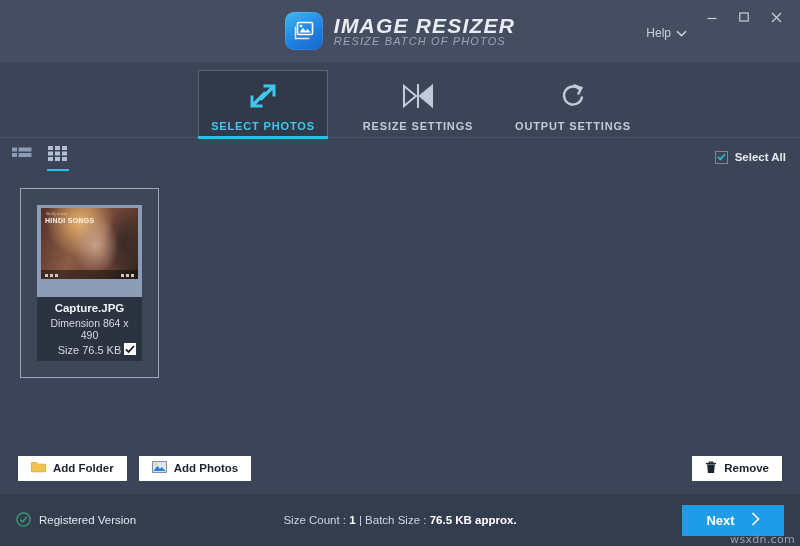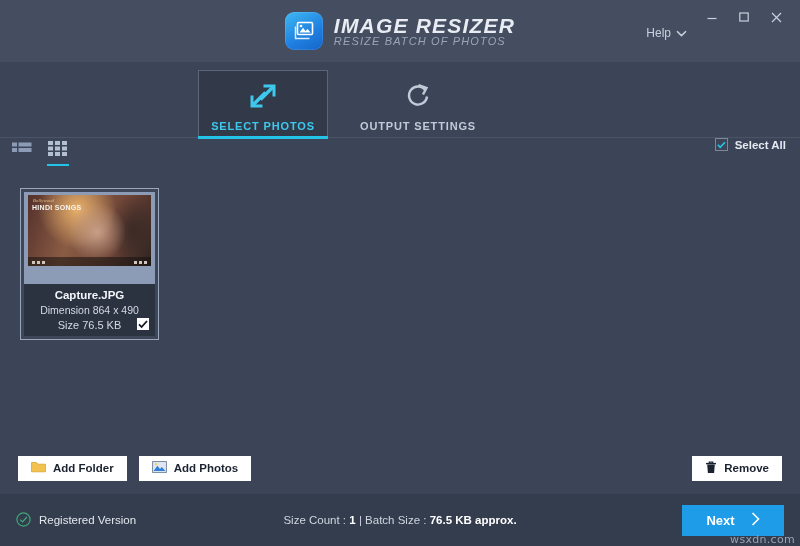--- a/index.html
+++ b/index.html
@@ -89,21 +89,21 @@
   .tab.active .tlabel { color: #3ec8ee; }
   .tab.active::after {
     content: ""; position: absolute; left: 0; right: 0; bottom: -1px;
     height: 3px; background: #22c3e6; z-index: 3;
   }
   .tab .ticon { height: 30px; display: flex; align-items: flex-end; }
 
   
   .toolrow {
     flex: 0 0 38px;
-    display: flex; align-items: flex-start;
+    display: flex; align-items: center;
     padding: 0 14px 0 10px;
     position: relative;
   }
   .viewtoggles { display: flex; align-items: center; gap: 12px; }
   .vtog { position: relative; padding: 3px 2px 5px; }
   .vtog.active::after {
     content: ""; position: absolute; left: 1px; right: 1px; bottom: 0;
     height: 2px; background: #22c3e6;
   }
   .selectall {
@@ -120,21 +120,21 @@
   
   .content {
     flex: 1 1 auto;
     position: relative;
     padding: 12px 0 0 20px;
   }
   .card {
     width: 139px;
     border: 1px solid #9aa6bb;
     background: #3d4757;
-    padding: 3px;
+    padding: 16px;
   }
   .card-photo {
     height: 74px;
     background: #8d9cb6;
     padding: 3px 4px 0;
   }
   .thumb {
     width: 100%; height: 100%;
     position: relative; overflow: hidden;
     background: #4a3b3a;
@@ -292,20 +292,30 @@
         <svg width="30" height="28" viewBox="0 0 30 28">
           <path d="M17 4 H26 V13" fill="none" stroke="#3ec8ee" stroke-width="3" stroke-linecap="square"></path>
           <path d="M25 5 L12.5 17.5" stroke="#3ec8ee" stroke-width="3.4"></path>
           <path d="M13 24 H4 V15" fill="none" stroke="#3ec8ee" stroke-width="3" stroke-linecap="square"></path>
           <path d="M5 23 L17.5 10.5" stroke="#3ec8ee" stroke-width="3.4"></path>
         </svg>
       </span>
       <span class="tlabel">SELECT PHOTOS</span>
     </div>
 
+    <div class="tab">
+      <span class="ticon">
+        <svg width="34" height="28" viewBox="0 0 34 28">
+          <path d="M3 4 L15 14 L3 24 Z" fill="none" stroke="#c2cad7" stroke-width="2.1"></path>
+          <path d="M31 4 L19 14 L31 24 Z" fill="#c2cad7" stroke="#c2cad7" stroke-width="2.1"></path>
+          <path d="M17 2 V26" stroke="#c2cad7" stroke-width="2.1"></path>
+        </svg>
+      </span>
+      <span class="tlabel">RESIZE SETTINGS</span>
+    </div>
 
     <div class="tab">
       <span class="ticon">
         <svg width="28" height="28" viewBox="0 0 28 28">
           <path d="M21.5 8.5 A9 9 0 1 0 23 14.5" fill="none" stroke="#c2cad7" stroke-width="2.4"></path>
           <path d="M14.5 3 L22.5 6 L19 12.5" fill="none" stroke="#c2cad7" stroke-width="2.4" stroke-linejoin="miter"></path>
         </svg>
       </span>
       <span class="tlabel">OUTPUT SETTINGS</span>
     </div>

